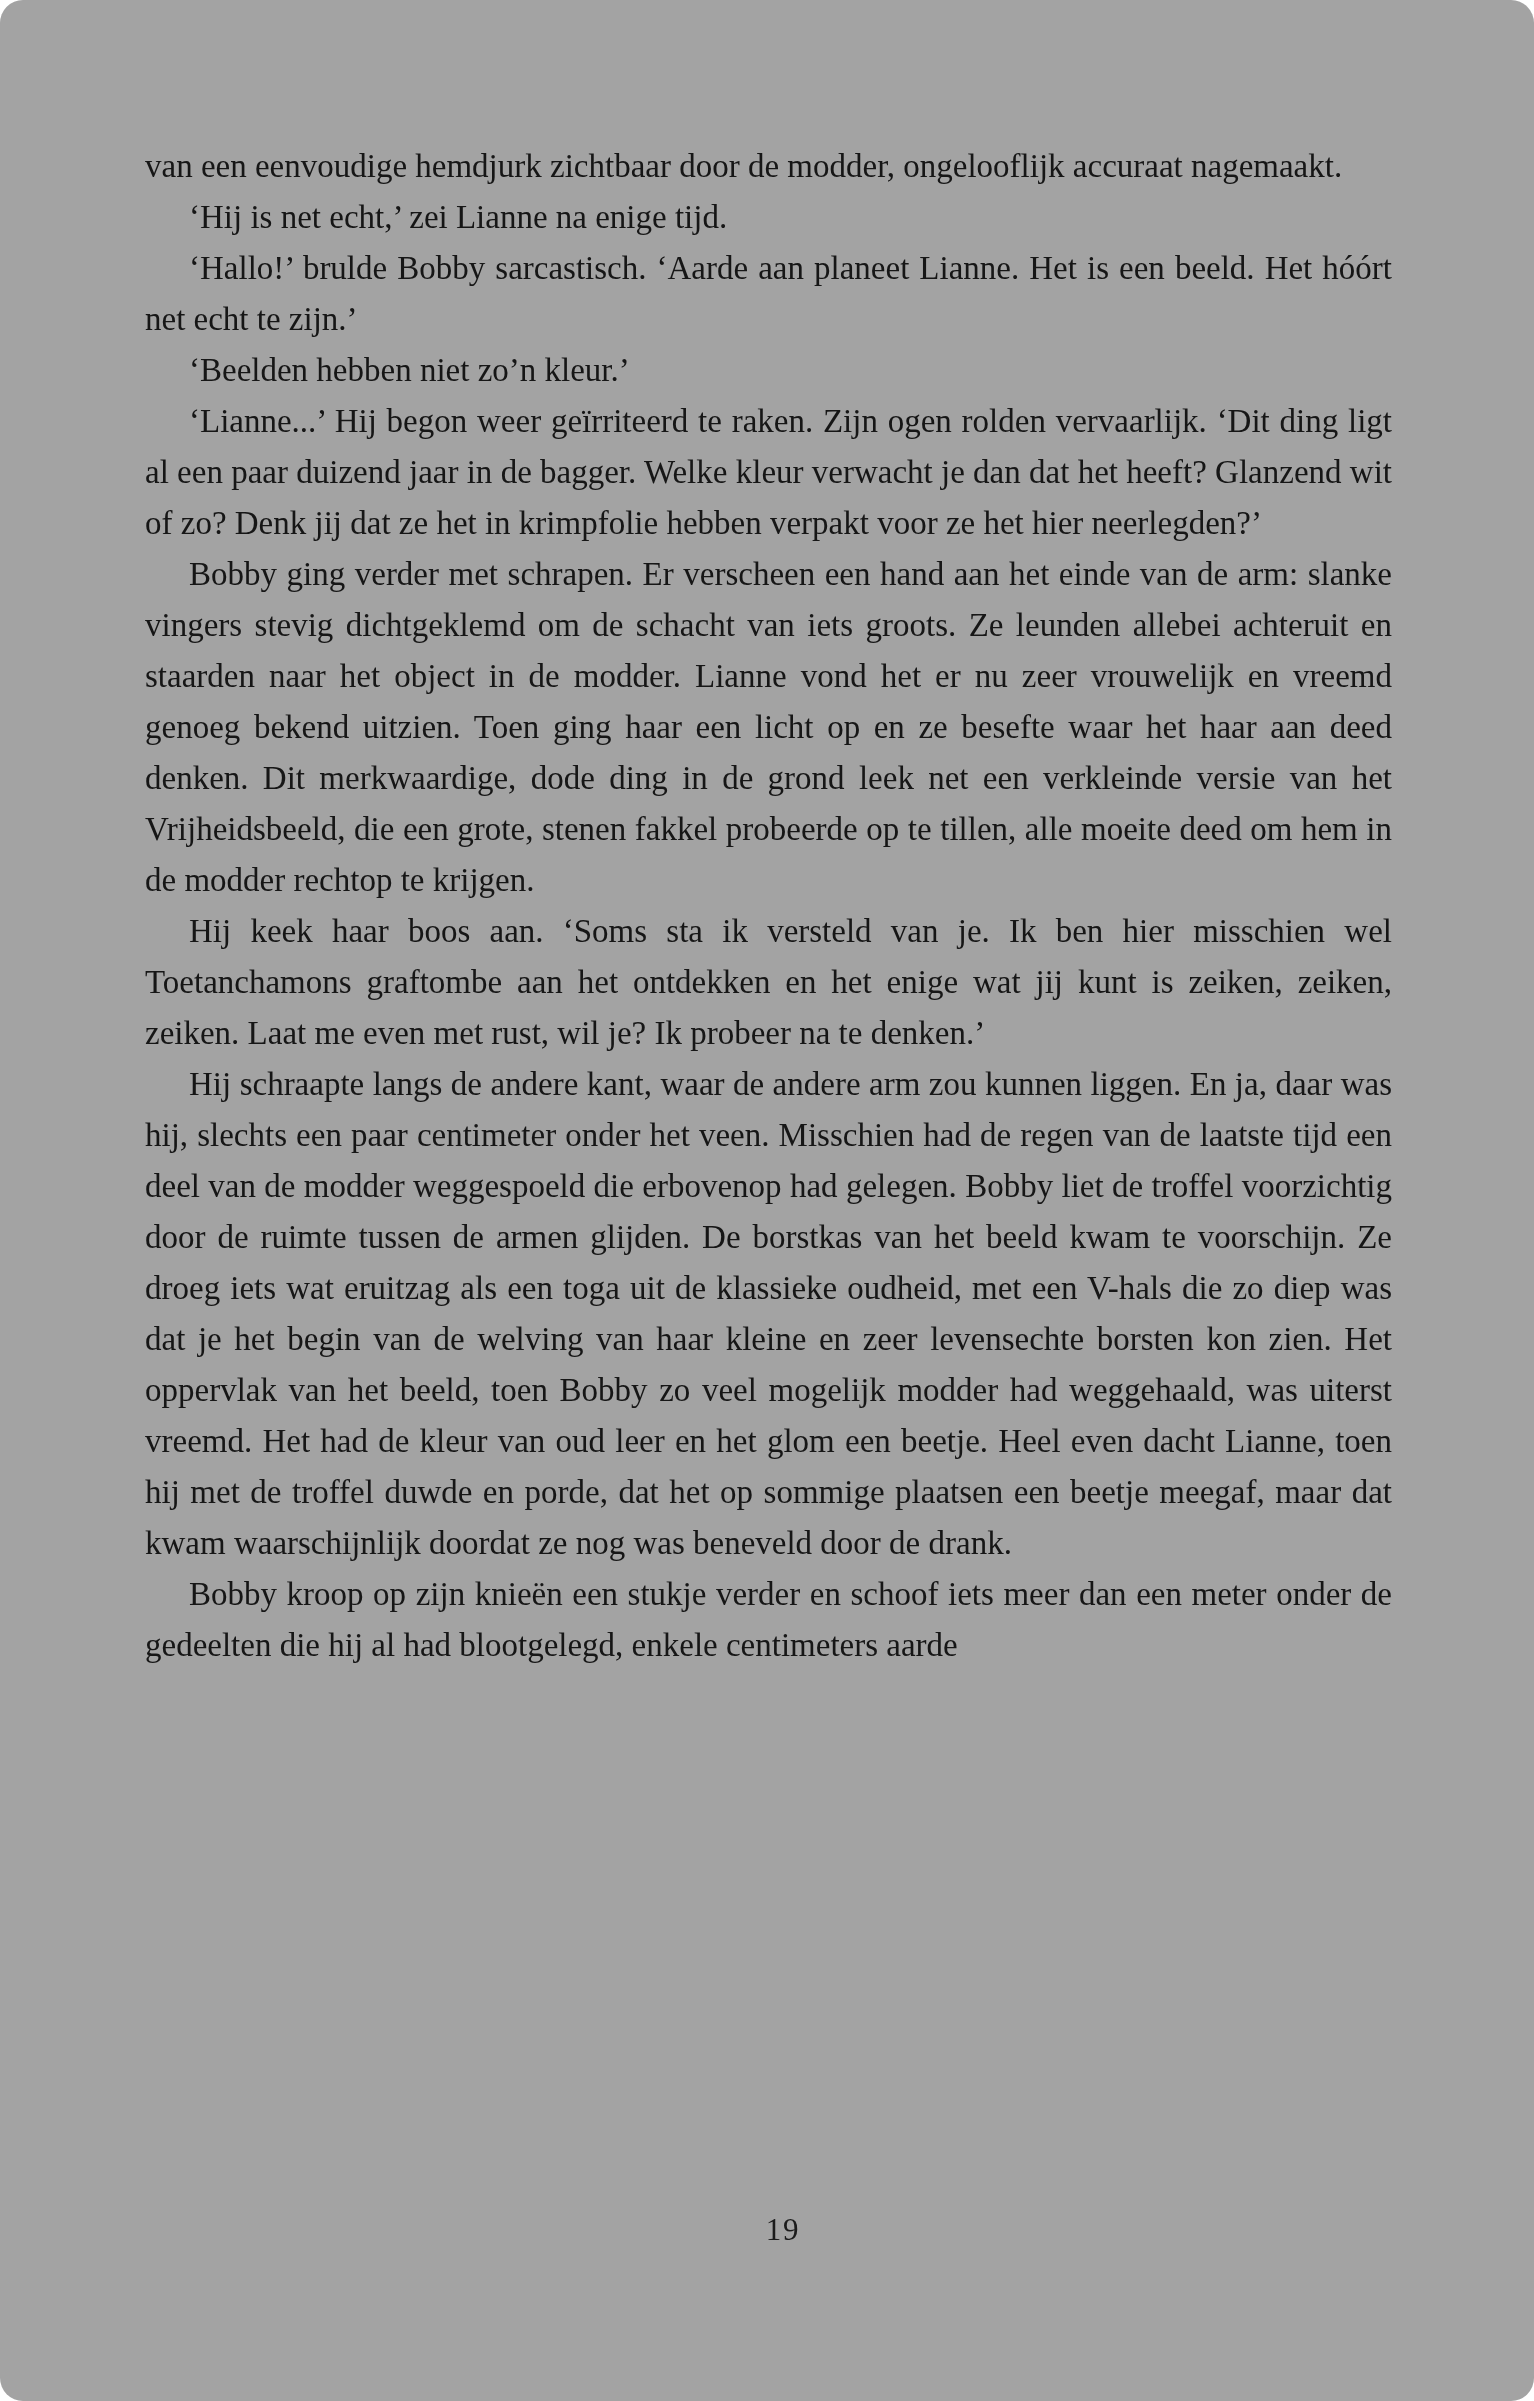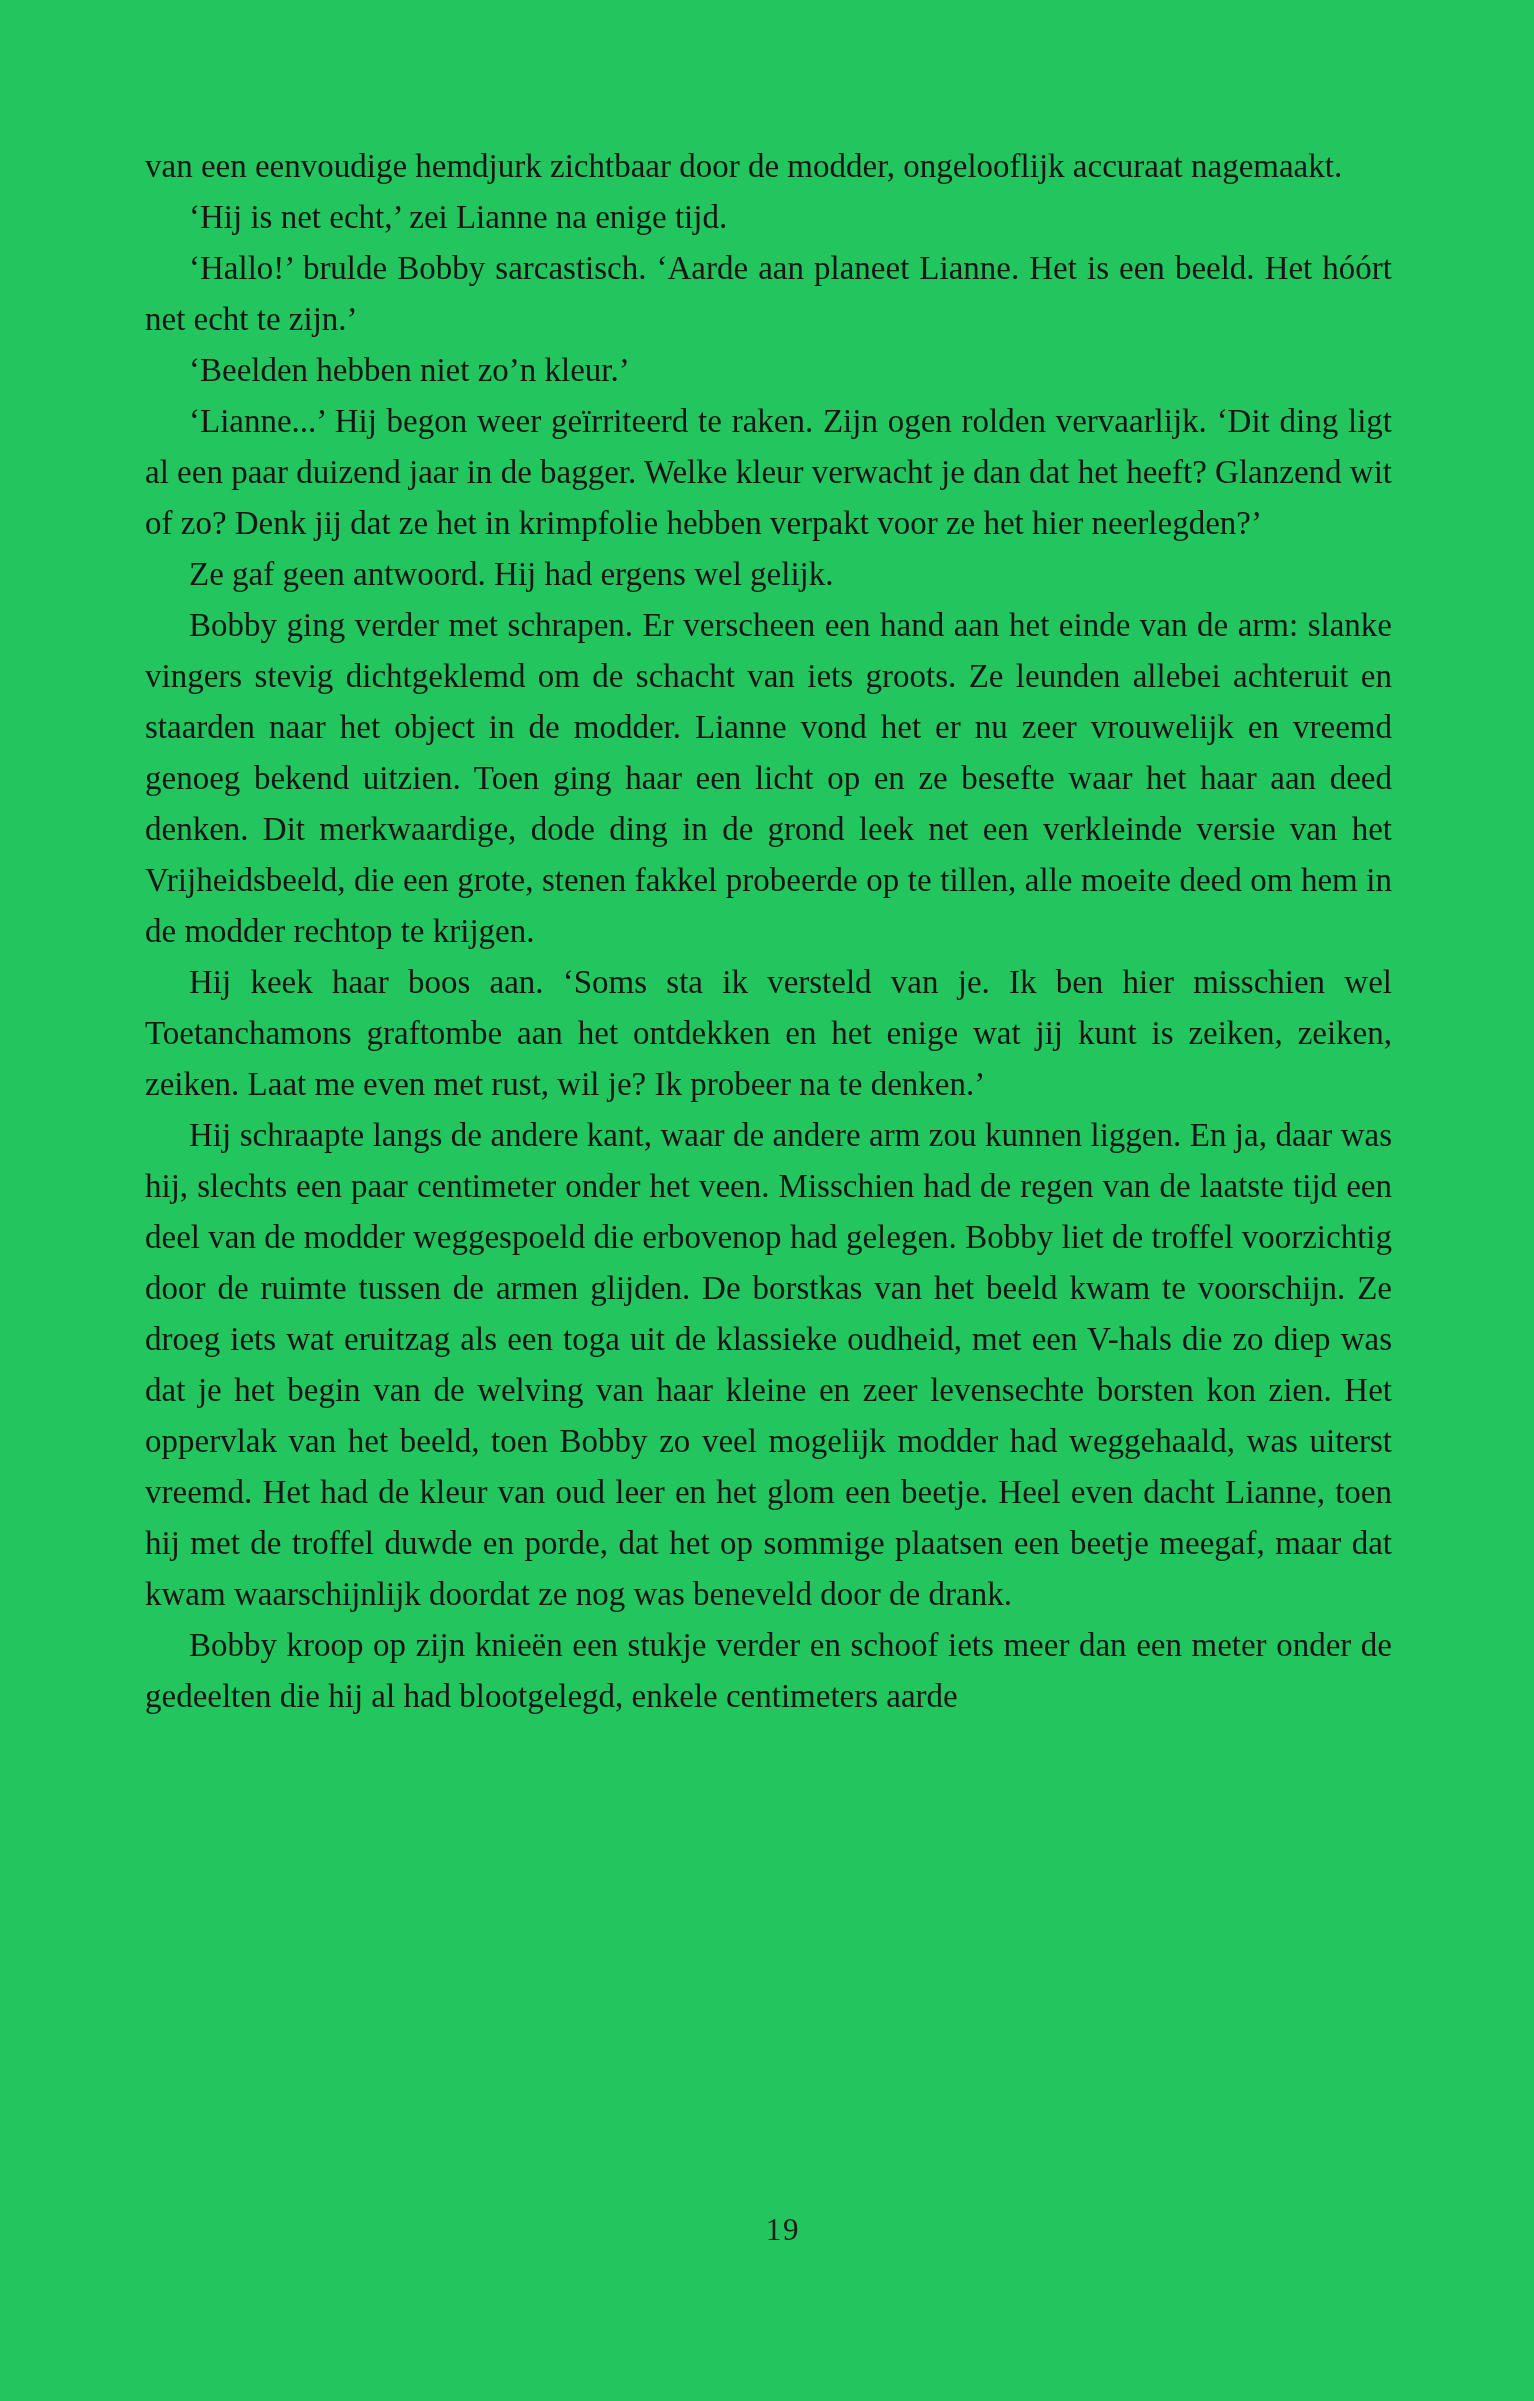--- a/index.html
+++ b/index.html
@@ -4,25 +4,26 @@
 <style>
   html, body {
     margin: 0;
     padding: 0;
     background: #ffffff;
   }
   .page {
     position: relative;
     width: 1534px;
     height: 2401px;
-    background: #22c55e;
+    background: #a3a3a3;
     color: #161616;
     font-family: "Liberation Serif", "DejaVu Serif", serif;
     overflow: hidden;
     box-sizing: border-box;
+    border-radius: 23px;
   }
   .text-block {
     position: absolute;
     top: 141px;
     left: 145px;
     width: 1247px;
     font-size: 33px;
     line-height: 51px;
     text-align: justify;
   }
@@ -48,21 +49,20 @@
 </head>
 <body>
 
 <div class="page">
   <div class="text-block">
     <p class="noindent">van een eenvoudige hemdjurk zichtbaar door de modder, ongelooflijk accuraat nagemaakt.</p>
     <p>‘Hij is net echt,’ zei Lianne na enige tijd.</p>
     <p>‘Hallo!’ brulde Bobby sarcastisch. ‘Aarde aan planeet Lianne. Het is een beeld. Het hóórt net echt te zijn.’</p>
     <p>‘Beelden hebben niet zo’n kleur.’</p>
     <p>‘Lianne...’ Hij begon weer geïrriteerd te raken. Zijn ogen rolden vervaarlijk. ‘Dit ding ligt al een paar duizend jaar in de bagger. Welke kleur verwacht je dan dat het heeft? Glanzend wit of zo? Denk jij dat ze het in krimpfolie hebben verpakt voor ze het hier neerlegden?’</p>
-    <p>Ze gaf geen antwoord. Hij had ergens wel gelijk.</p>
     <p>Bobby ging verder met schrapen. Er verscheen een hand aan het einde van de arm: slanke vingers stevig dichtgeklemd om de schacht van iets groots. Ze leunden allebei achteruit en staarden naar het object in de modder. Lianne vond het er nu zeer vrouwelijk en vreemd genoeg bekend uitzien. Toen ging haar een licht op en ze besefte waar het haar aan deed denken. Dit merkwaardige, dode ding in de grond leek net een verkleinde versie van het Vrijheidsbeeld, die een grote, stenen fakkel probeerde op te tillen, alle moeite deed om hem in de modder rechtop te krijgen.</p>
     <p>Hij keek haar boos aan. ‘Soms sta ik versteld van je. Ik ben hier misschien wel Toetanchamons graftombe aan het ontdekken en het enige wat jij kunt is zeiken, zeiken, zeiken. Laat me even met rust, wil je? Ik probeer na te denken.’</p>
     <p>Hij schraapte langs de andere kant, waar de andere arm zou kunnen liggen. En ja, daar was hij, slechts een paar centimeter onder het veen. Misschien had de regen van de laatste tijd een deel van de modder weggespoeld die erbovenop had gelegen. Bobby liet de troffel voorzichtig door de ruimte tussen de armen glijden. De borstkas van het beeld kwam te voorschijn. Ze droeg iets wat eruitzag als een toga uit de klassieke oudheid, met een V-hals die zo diep was dat je het begin van de welving van haar kleine en zeer levensechte borsten kon zien. Het oppervlak van het beeld, toen Bobby zo veel mogelijk modder had weggehaald, was uiterst vreemd. Het had de kleur van oud leer en het glom een beetje. Heel even dacht Lianne, toen hij met de troffel duwde en porde, dat het op sommige plaatsen een beetje meegaf, maar dat kwam waarschijnlijk doordat ze nog was beneveld door de drank.</p>
     <p>Bobby kroop op zijn knieën een stukje verder en schoof iets meer dan een meter onder de gedeelten die hij al had blootgelegd, enkele centimeters aarde</p>
   </div>
   <div class="page-number">19</div>
 </div>
 
 
 </body></html>

